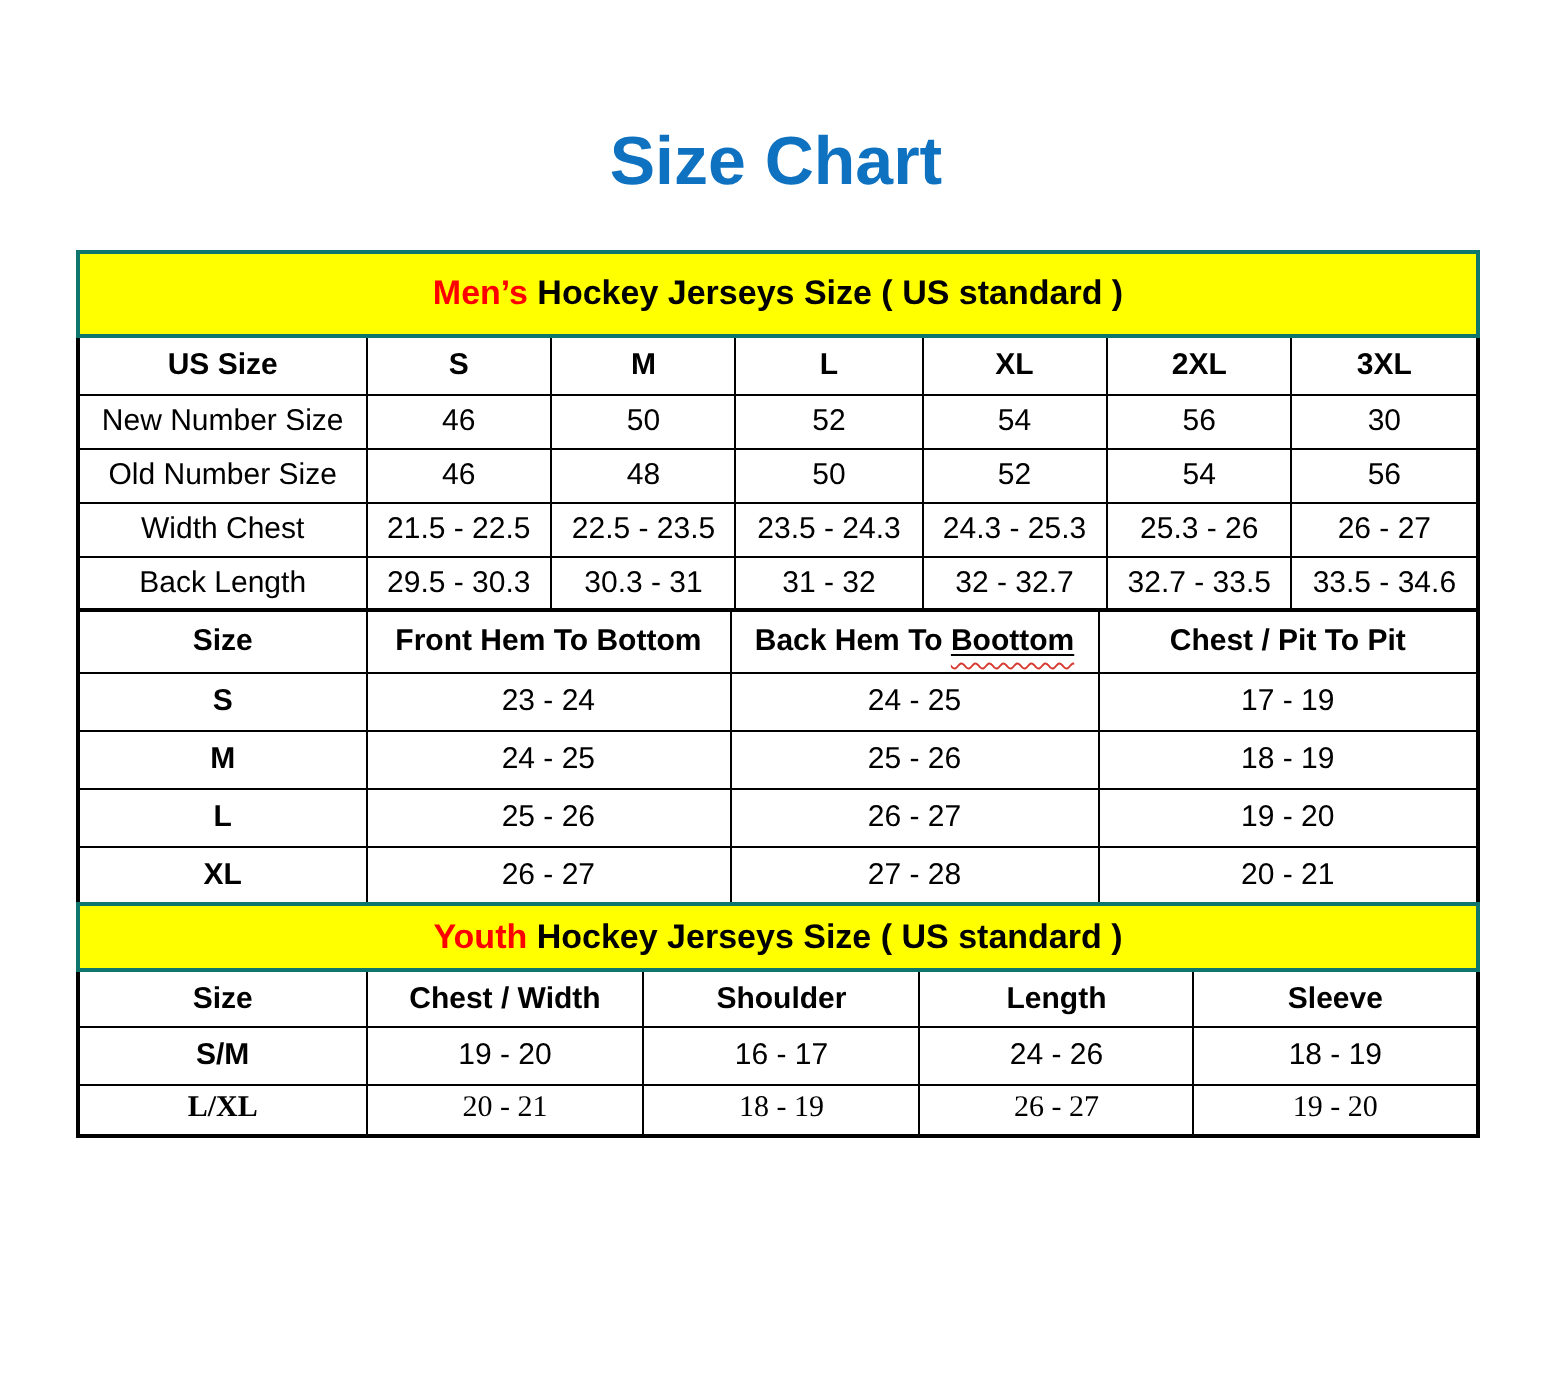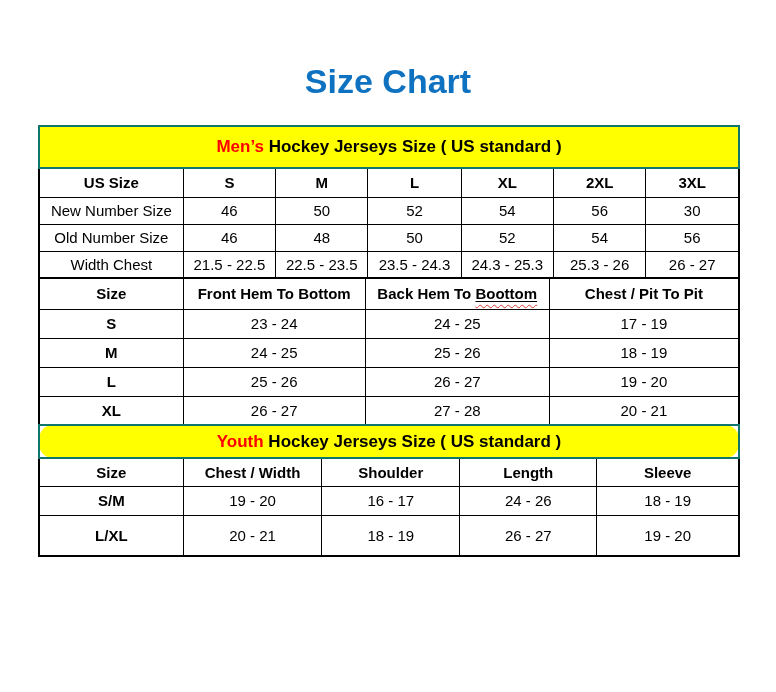--- a/index.html
+++ b/index.html
@@ -119,20 +119,29 @@
           <td>56</td>
         </tr>
         <tr style="height: 27px;">
           <td class="rowlabel">Width Chest</td>
           <td>21.5 - 22.5</td>
           <td>22.5 - 23.5</td>
           <td>23.5 - 24.3</td>
           <td>24.3 - 25.3</td>
           <td>25.3 - 26</td>
           <td>26 - 27</td>
+        </tr>
+        <tr style="height: 27px;">
+          <td class="rowlabel">Back Length</td>
+          <td>29.5 - 30.3</td>
+          <td>30.3 - 31</td>
+          <td>31 - 32</td>
+          <td>32 - 32.7</td>
+          <td>32.7 - 33.5</td>
+          <td>33.5 - 34.6</td>
         </tr>
       </tbody>
     </table>
   <table class="size-table">
       <colgroup>
         <col style="width: 20.6%;">
         <col style="width: 26%;">
         <col style="width: 26.3%;">
         <col style="width: 27.1%;">
       </colgroup>
@@ -172,37 +181,37 @@
   <table class="size-table">
       <colgroup>
         <col style="width: 20.6%;">
         <col style="width: 19.8%;">
         <col style="width: 19.7%;">
         <col style="width: 19.6%;">
         <col style="width: 20.3%;">
       </colgroup>
       <tbody>
         <tr>
-          <td colspan="5" class="banner" style="height: 31px; border-radius: 14px;"><span class="banner-hl">Youth</span> Hockey Jerseys Size ( US standard )</td>
+          <td colspan="5" class="banner" style="height: 31px;"><span class="banner-hl">Youth</span> Hockey Jerseys Size ( US standard )</td>
         </tr>
         <tr style="height: 28px;">
           <th>Size</th>
           <th>Chest / Width</th>
           <th>Shoulder</th>
           <th>Length</th>
           <th>Sleeve</th>
         </tr>
         <tr style="height: 29px;">
           <td class="rowlabel bold">S/M</td>
           <td>19 - 20</td>
           <td>16 - 17</td>
           <td>24 - 26</td>
           <td>18 - 19</td>
         </tr>
-        <tr style="height: 41px;">
+        <tr style="height: 26px; font-family: Liberation Serif, serif;">
           <td class="rowlabel bold">L/XL</td>
           <td>20 - 21</td>
           <td>18 - 19</td>
           <td>26 - 27</td>
           <td>19 - 20</td>
         </tr>
       </tbody>
     </table>
 </div>
 

